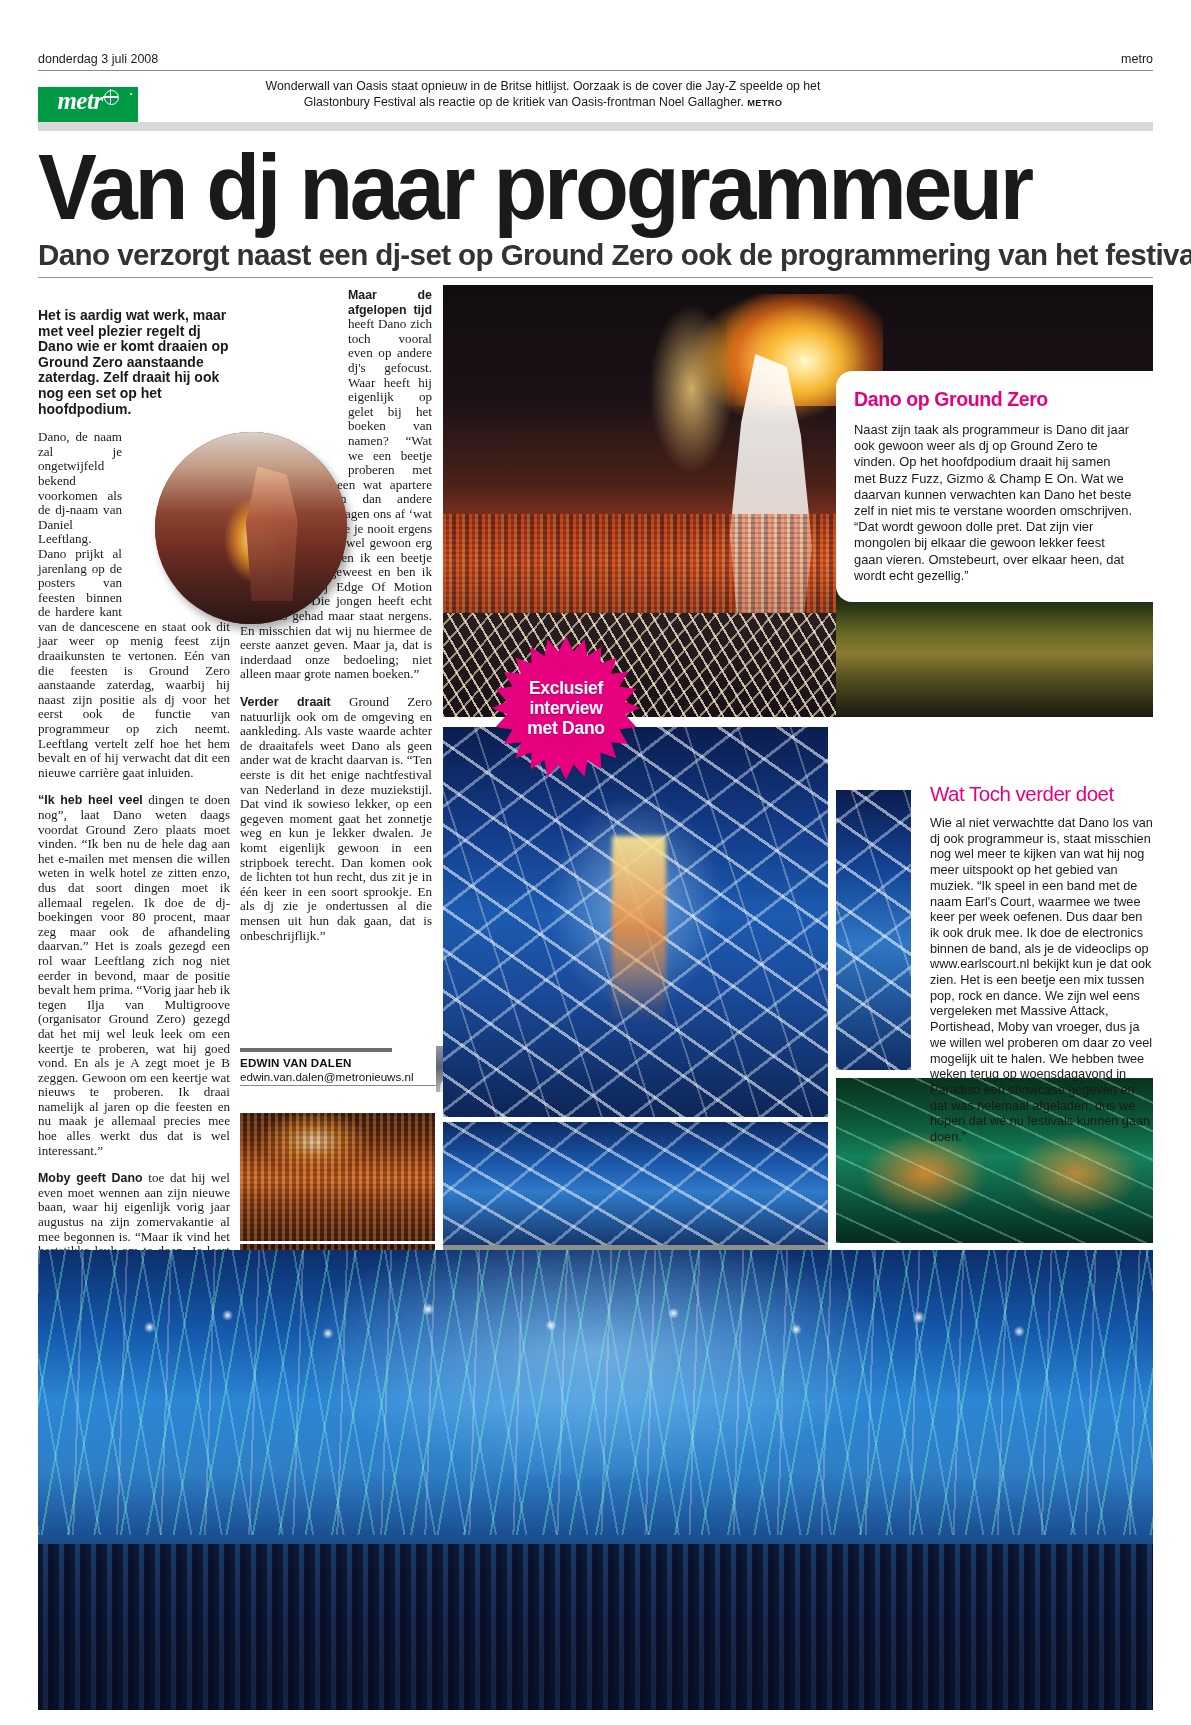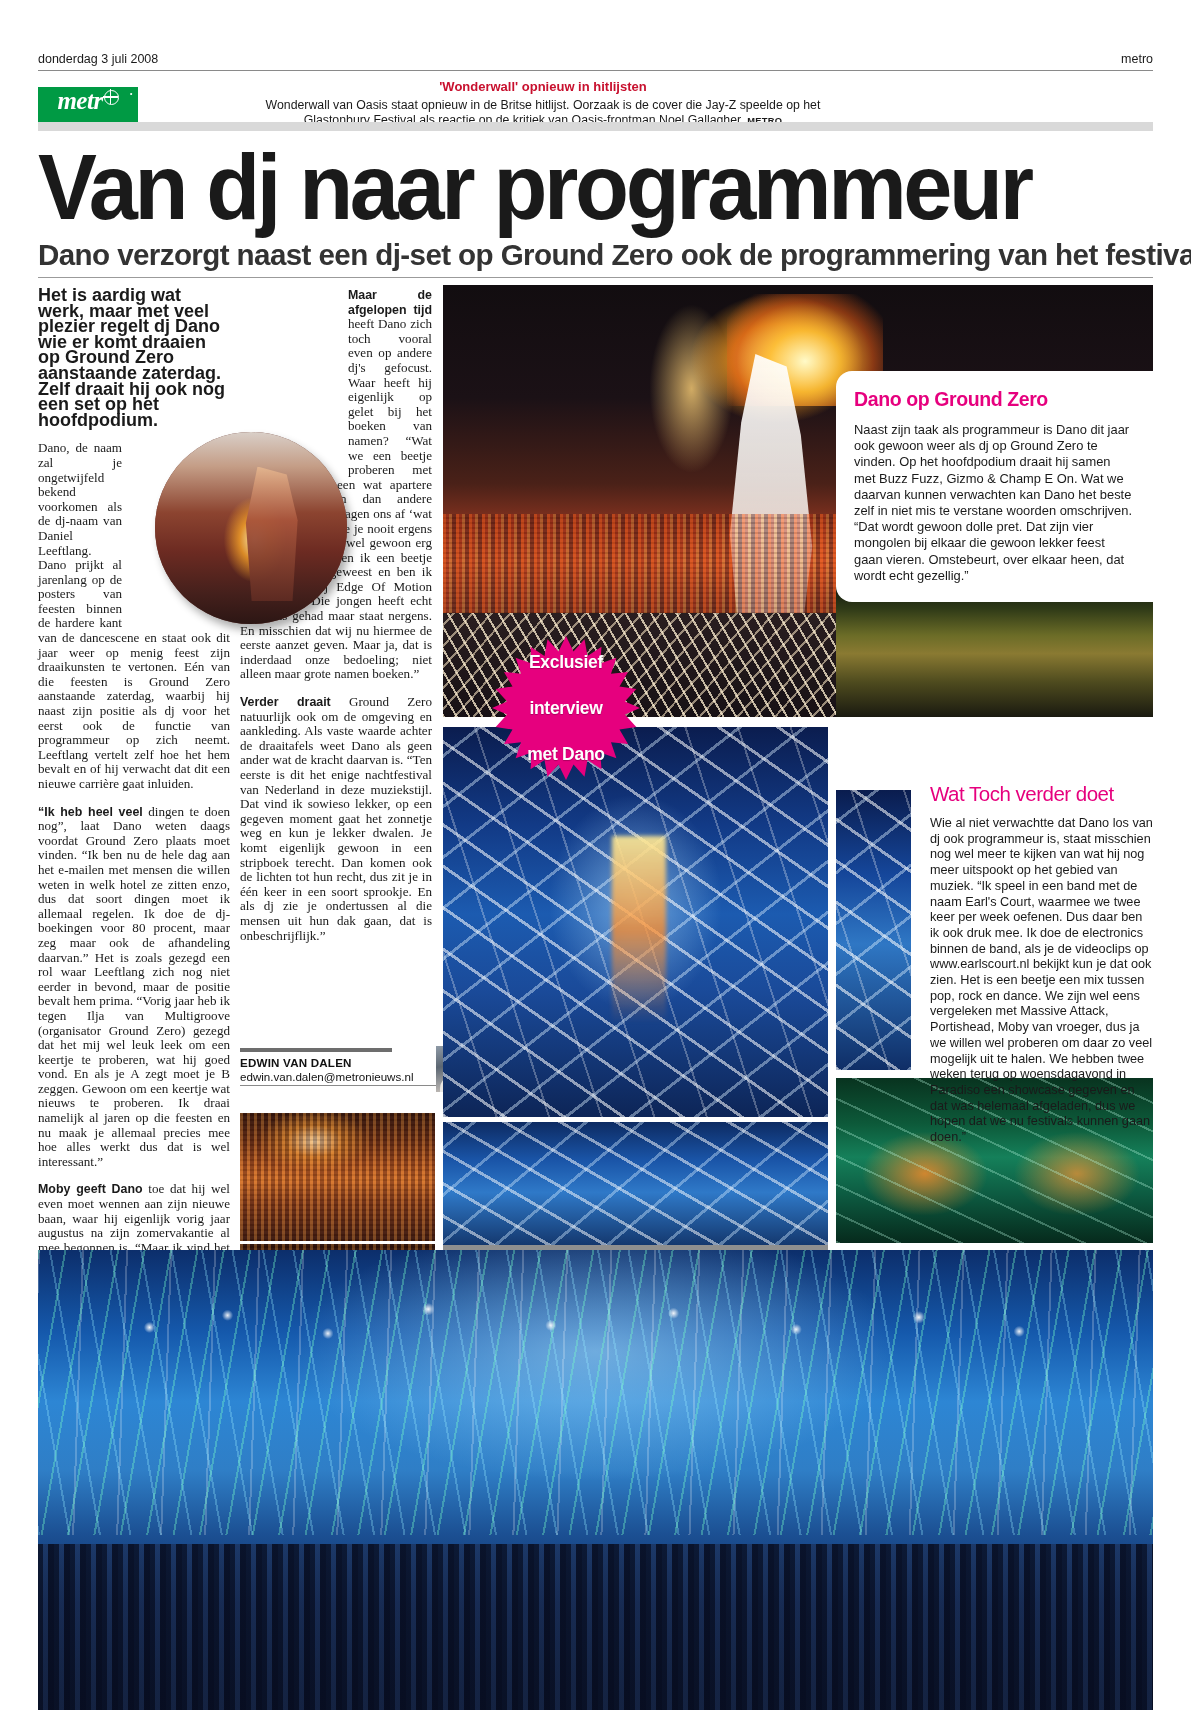--- a/index.html
+++ b/index.html
@@ -144,23 +144,24 @@
     font-size: 13.1px;
     line-height: 14.6px;
     color: #1a1a1a;
     text-align: justify;
     hyphens: auto;
   }
   .col p { margin-bottom: 13px; }
   .col .lead {
     font-family: "Liberation Sans", sans-serif;
     font-weight: bold;
-    font-size: 18px;
+    font-size: 14px;
     line-height: 15.6px;
     text-align: left;
+    margin-top: 20px;
   }
   .col b.run-in {
     font-family: Liberation Sans, sans-serif;
     font-size: 12.4px;
   }
 
   #col1 { left: 38px; top: 288px; width: 192px; }
   #col2 { left: 240px; top: 288px; width: 192px; }
 
   
@@ -460,21 +461,20 @@
     display: flex; flex-direction: column;
     align-items: center; justify-content: center;
     color: #fff;
     font-weight: bold;
     font-size: 17.5px;
     line-height: 20px;
     text-align: center;
     letter-spacing: -.3px;
     font-family: "Liberation Sans", sans-serif;
     text-shadow: 0 1px 1px rgba(0,0,0,.25);
-    gap: 26px;
   }
 </style>
 </head>
 <body>
 
 <div class="page">
 
   <div class="masthead">
     <div class="masthead-top">
       <span>donderdag 3 juli 2008</span>
@@ -483,21 +483,20 @@
 
     <div class="masthead-body">
 
       <div class="metro-logo">
         <span>metr</span>
           <span class="globe"></span>
           <span class="dot">˙</span>
       </div>
 
       <div class="teaser">
-        <div class="teaser-head">'Wonderwall' opnieuw in hitlijsten</div>
         <div class="teaser-body">
           <span>Wonderwall van Oasis staat opnieuw in de Britse hitlijst. Oorzaak is de cover die Jay-Z speelde op het Glastonbury Festival als reactie op de kritiek van Oasis-frontman Noel Gallagher.</span>
           <span class="src">METRO</span>
         </div>
       </div>
 
 
     </div>
   </div>
 

